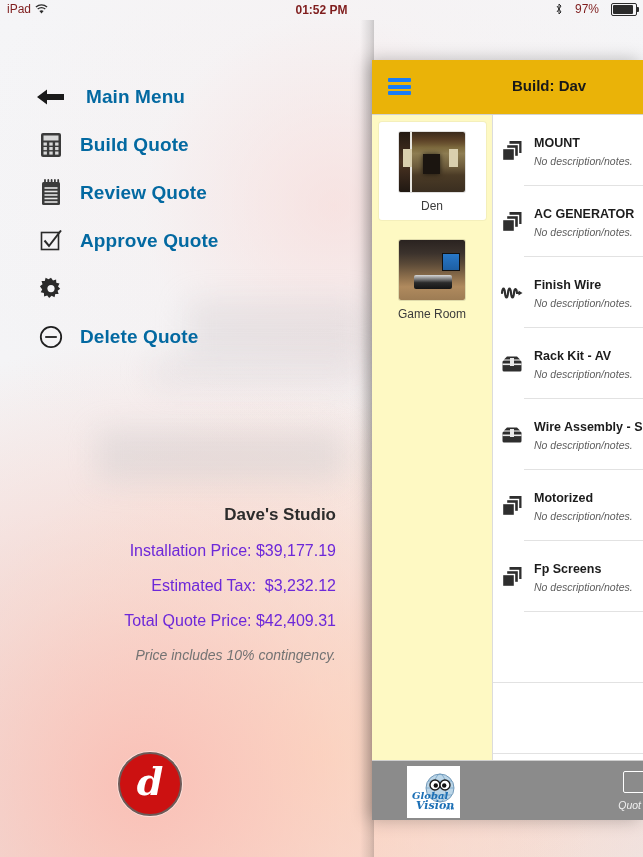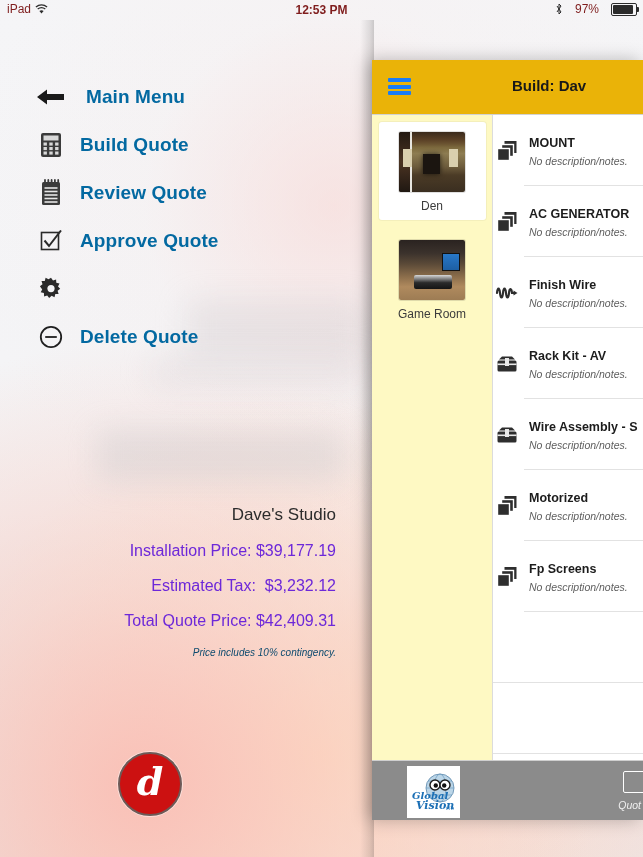--- a/index.html
+++ b/index.html
@@ -82,29 +82,29 @@
     letter-spacing: .1px; white-space: nowrap;
   }
   #row-main .menu-label { margin-left: 6px; }
 
   
   #quote-summary {
     position: absolute; right: 307px; top: 505px;
     width: 330px; text-align: right; z-index: 15;
   }
   #quote-title {
-    font-size: 17px; font-weight: normal; color: #2c2c2c;
+    font-size: 17px; font-weight: bold; color: #2c2c2c;
     margin-bottom: 17px;
   }
   .quote-line {
     font-size: 16px; color: #6d28d9; margin-bottom: 17px;
     white-space: pre;
   }
   #quote-note {
-    font-size: 10px; font-style: italic; color: #0c4a6e;
+    font-size: 14px; font-style: italic; color: #737373;
     margin-top: 3px;
   }
 
   
   #app-logo {
     position: absolute; left: 118px; top: 752px;
     width: 60px; height: 60px; border-radius: 50%;
     background: #cc1111; border: 2px solid #6e5a57;
     box-shadow: 0 0 0 1px rgba(255,255,255,.5);
     z-index: 16;
@@ -208,20 +208,21 @@
   
   #items {
     width: 150px; height: 645px;
     background: #ffffff;
     overflow: hidden;
   }
   .item-row {
     position: relative;
     height: 71px; box-sizing: border-box;
     display: flex; align-items: center;
+    padding-left: 5px;
   }
   .item-row::after {
     content:""; position:absolute; left: 31px; right: 0; bottom: 0;
     height: 1px; background: #e2e2e2;
   }
   .item-row.empty::after { left: 0; }
   .item-icon {
     width: 28px; flex: 0 0 auto;
     display: flex; align-items: center; justify-content: center;
     margin-right: 8px; color: #333;
@@ -279,21 +280,21 @@
 
   <div id="status-bar">
     <div id="status-left">
       <span>iPad</span>
       <svg width="13" height="11" viewBox="0 0 13 11">
         <path d="M6.5 9.6 L4.4 7.0 a3.4 3.4 0 0 1 4.2 0 Z" fill="#2b2b2b"></path>
         <path d="M2.7 5.1 a6.2 6.2 0 0 1 7.6 0" stroke="#2b2b2b" stroke-width="1.3" fill="none"></path>
         <path d="M0.9 2.9 a9.2 9.2 0 0 1 11.2 0" stroke="#2b2b2b" stroke-width="1.3" fill="none"></path>
       </svg>
     </div>
-    <div id="status-center">12:53 PM</div>
+    <div id="status-center">01:52 PM</div>
     <div id="status-right">
       <svg width="8" height="12" viewBox="0 0 8 12">
         <path d="M2 3 L6 9 L4 11 L4 1 L6 3 L2 9" stroke="#2b2b2b" stroke-width="1" fill="none"></path>
       </svg>
       <span>97%</span>
       <span class="bat-shell">
         <span class="bat-fill"></span>
           <span class="bat-nub"></span>
       </span>
     </div>

